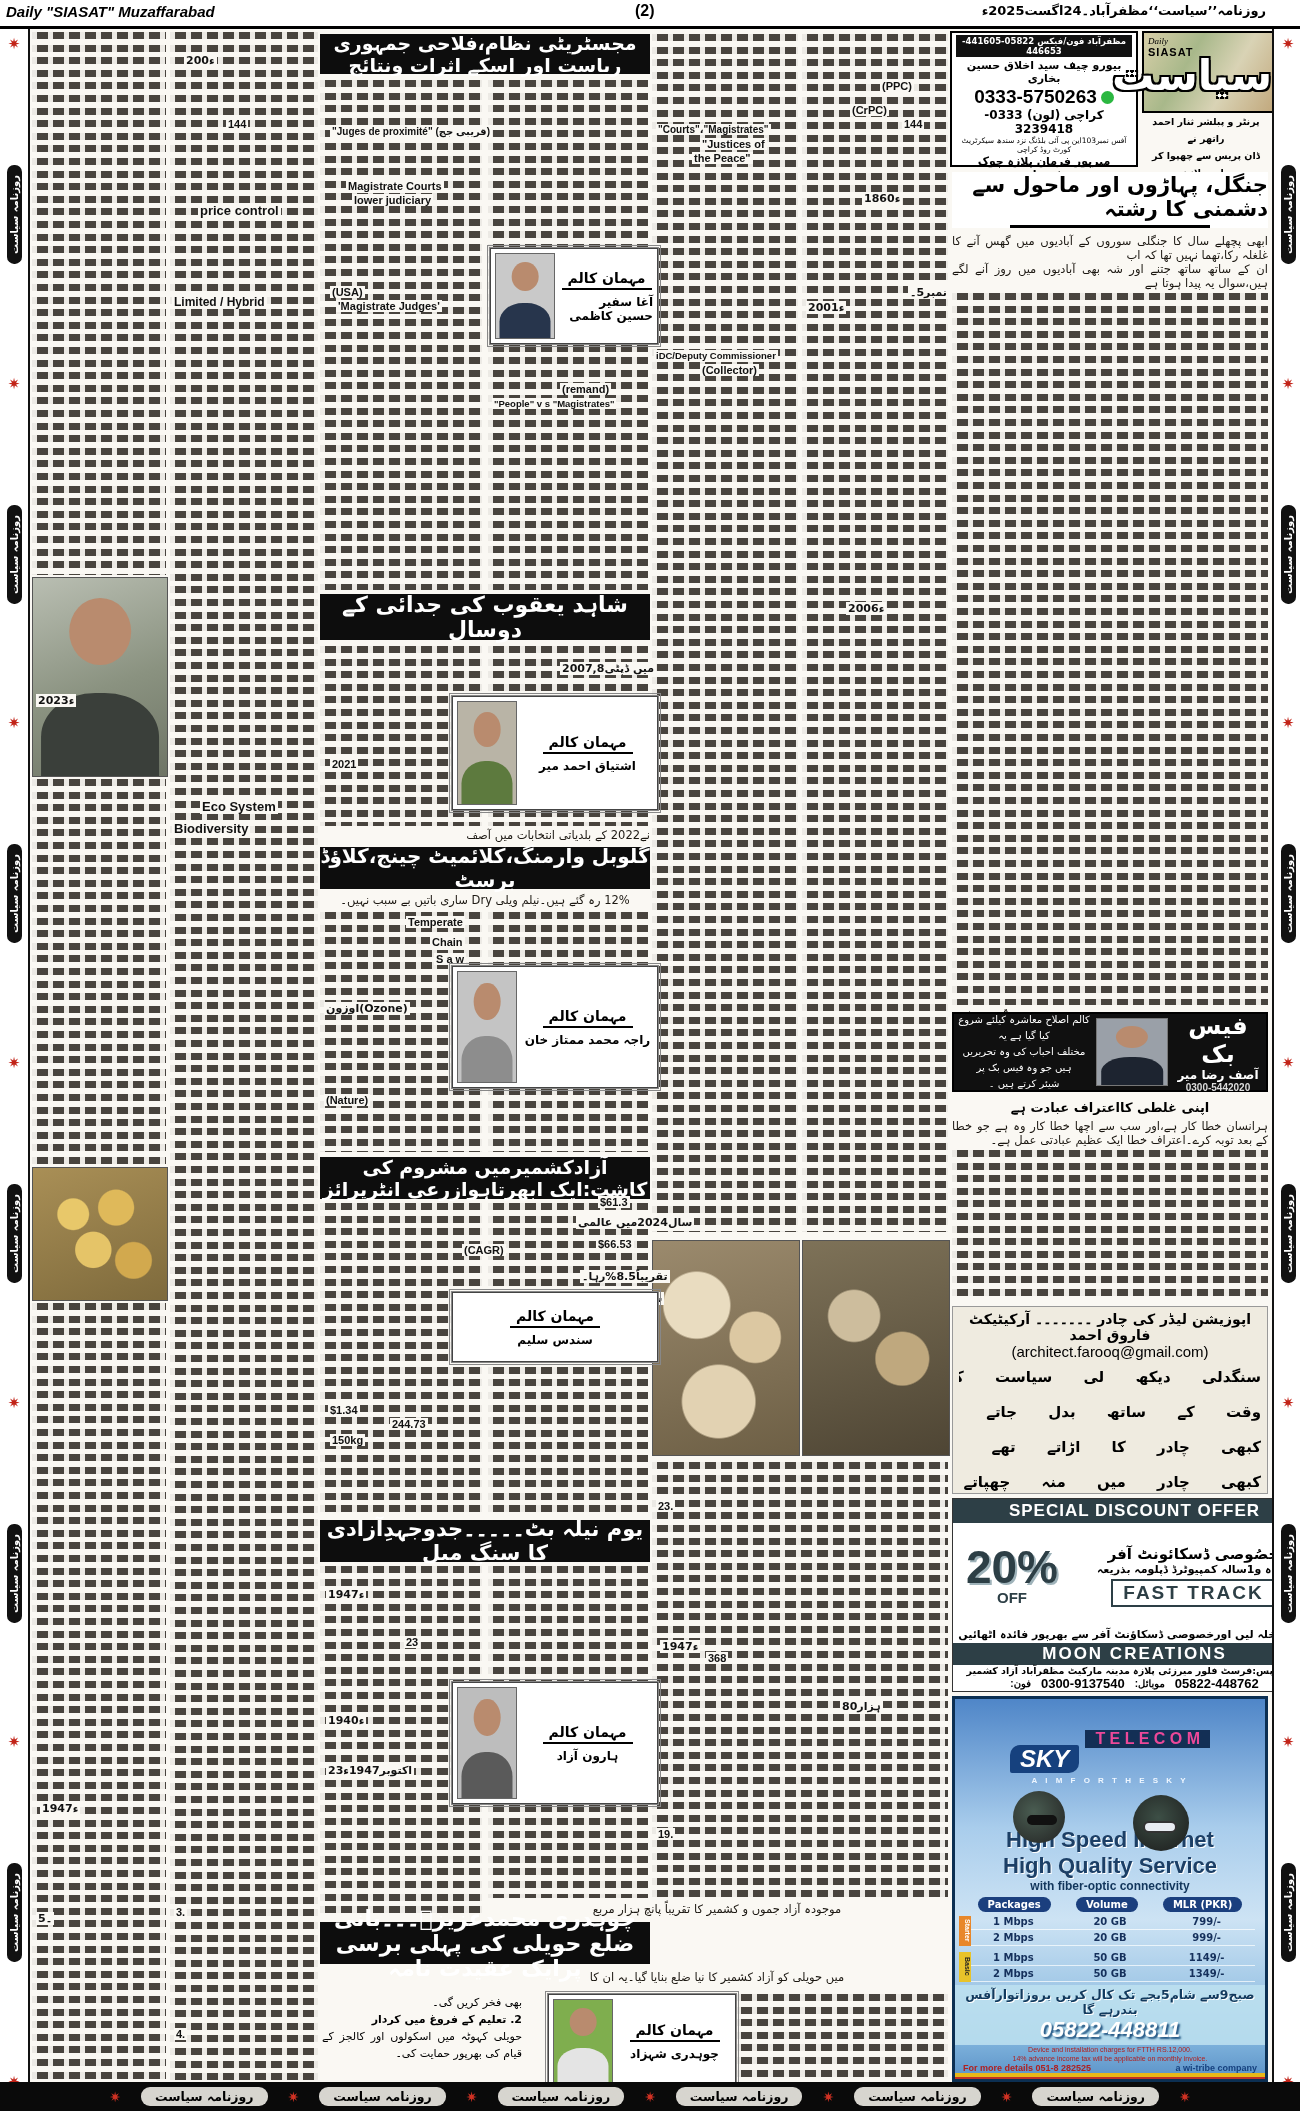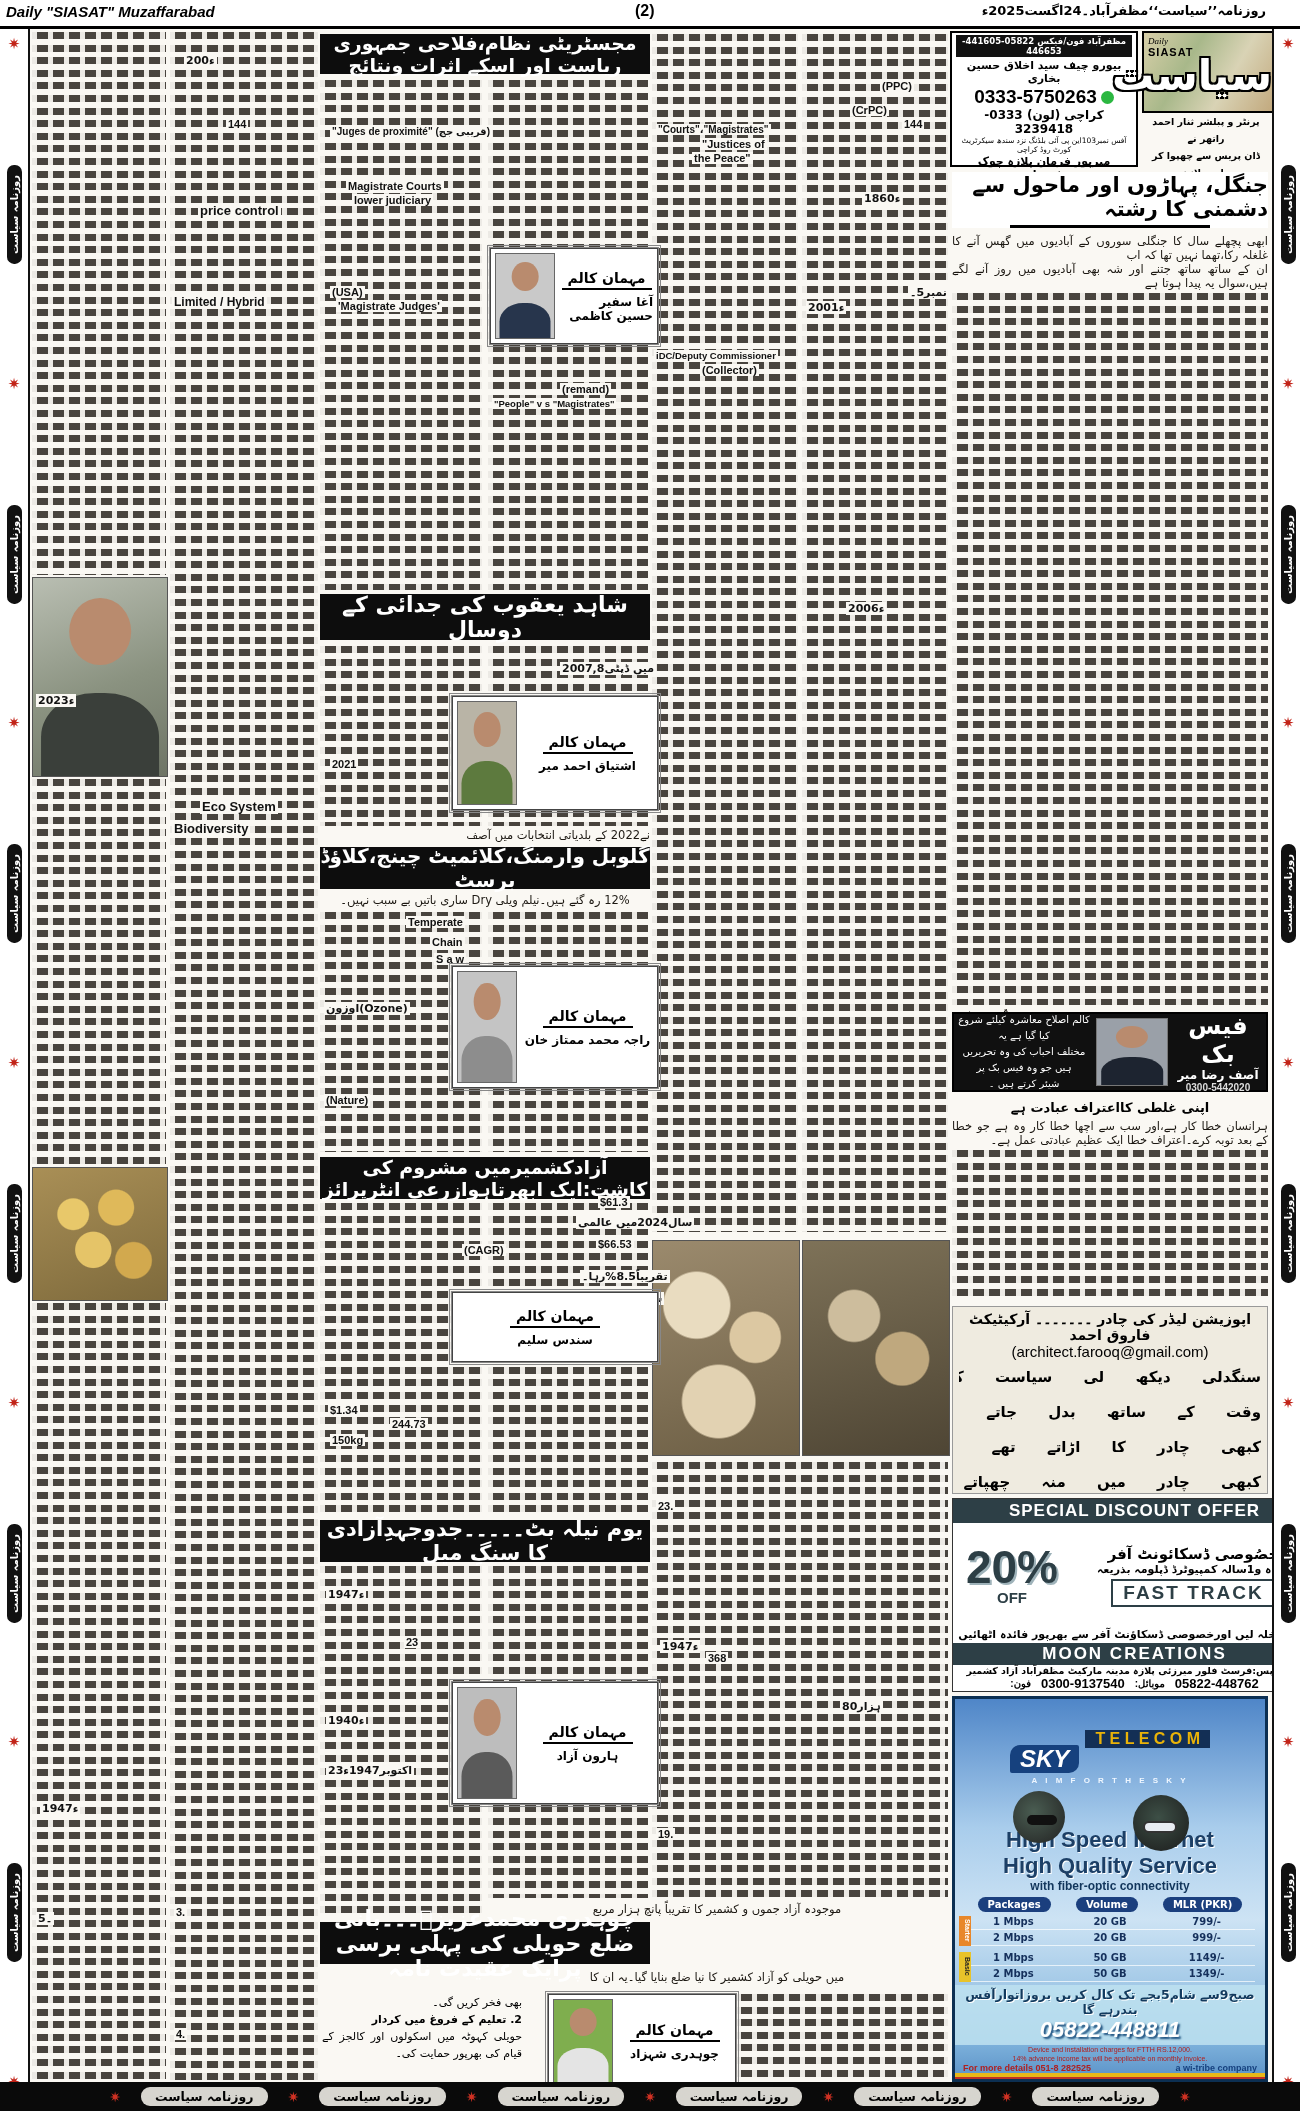--- a/index.html
+++ b/index.html
@@ -177,21 +177,21 @@
       <span class="rtl" style="font-size:10px;">فون:</span>
       <span>0300-9137540</span>
       <span class="rtl" style="font-size:10px;">موبائل:</span>
       <span>05822-448762</span>
     </div>
   </div>
 
   <div class="abs" style="left:952px;top:1696px;width:316px;height:386px;border:3px solid #0c2f52;box-sizing:border-box;background:linear-gradient(180deg,#4f86c8,#a9cdec 34%,#cde3f4 58%,#7fb3dc 90%,#5b92c8);display:flex;flex-direction:column;overflow:hidden;">
     <div style="display:flex;justify-content:center;gap:6px;margin-top:6px;align-items:center;">
       <span style="font:900 italic 24px 'Liberation Sans',sans-serif;color:#fff;background:#16417e;border-radius:10px 2px 10px 2px;padding:0 10px;margin-top:40px;">SKY</span>
-      <span style="font:bold 16px 'Liberation Sans',sans-serif;color:#eab308;background:#132f55;padding:0 10px;">T E L E C O M</span>
+      <span style="font:bold 16px 'Liberation Sans',sans-serif;color:#ec4899;background:#132f55;padding:0 10px;">T E L E C O M</span>
     </div>
     <div style="text-align:center;font:bold 8px 'Liberation Sans',sans-serif;color:#eef6ff;letter-spacing:3px;margin-top:3px;">A I M   F O R   T H E   S K Y</div>
     <div style="height:86px;position:relative;">
       <span style="position:absolute;left:58px;top:6px;width:52px;height:52px;border-radius:50%;background:radial-gradient(circle at 40% 40%,#4a5d52,#222);"></span>
       <span style="position:absolute;left:72px;top:30px;width:30px;height:10px;border-radius:5px;background:#111;"></span>
       <span style="position:absolute;left:178px;top:10px;width:56px;height:56px;border-radius:50%;background:radial-gradient(circle at 45% 40%,#3d4f46,#1b1b1b);"></span>
       <span style="position:absolute;left:188px;top:36px;width:34px;height:12px;border-radius:6px;background:#e8ecf2;border:2px solid #333;box-sizing:border-box;"></span>
     </div>
     <div style="text-align:center;font:900 22px 'Liberation Sans',sans-serif;color:#1c3f66;text-shadow:1px 1px 0 #fff;">High Speed  Internet</div>
     <div style="text-align:center;font:900 22px 'Liberation Sans',sans-serif;color:#1c3f66;text-shadow:1px 1px 0 #fff;">High Quality Service</div>

